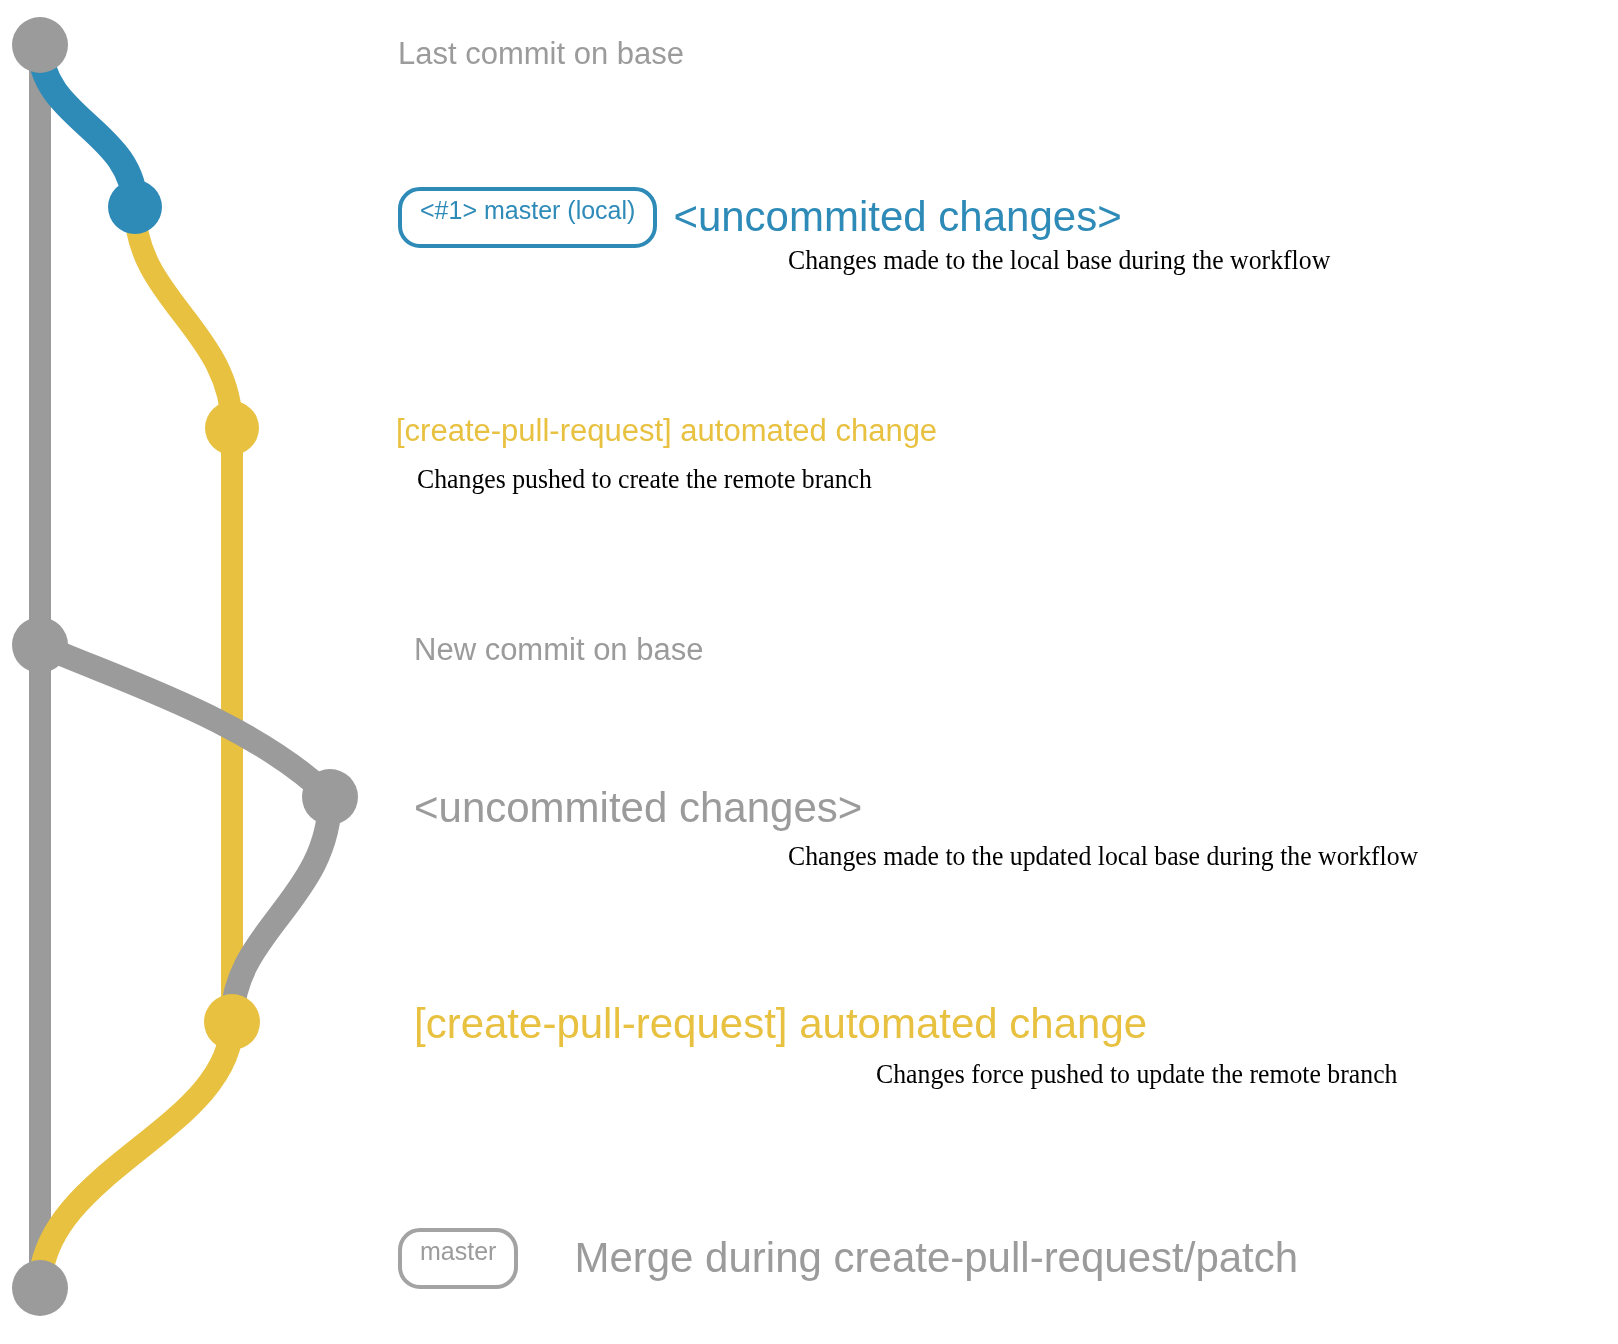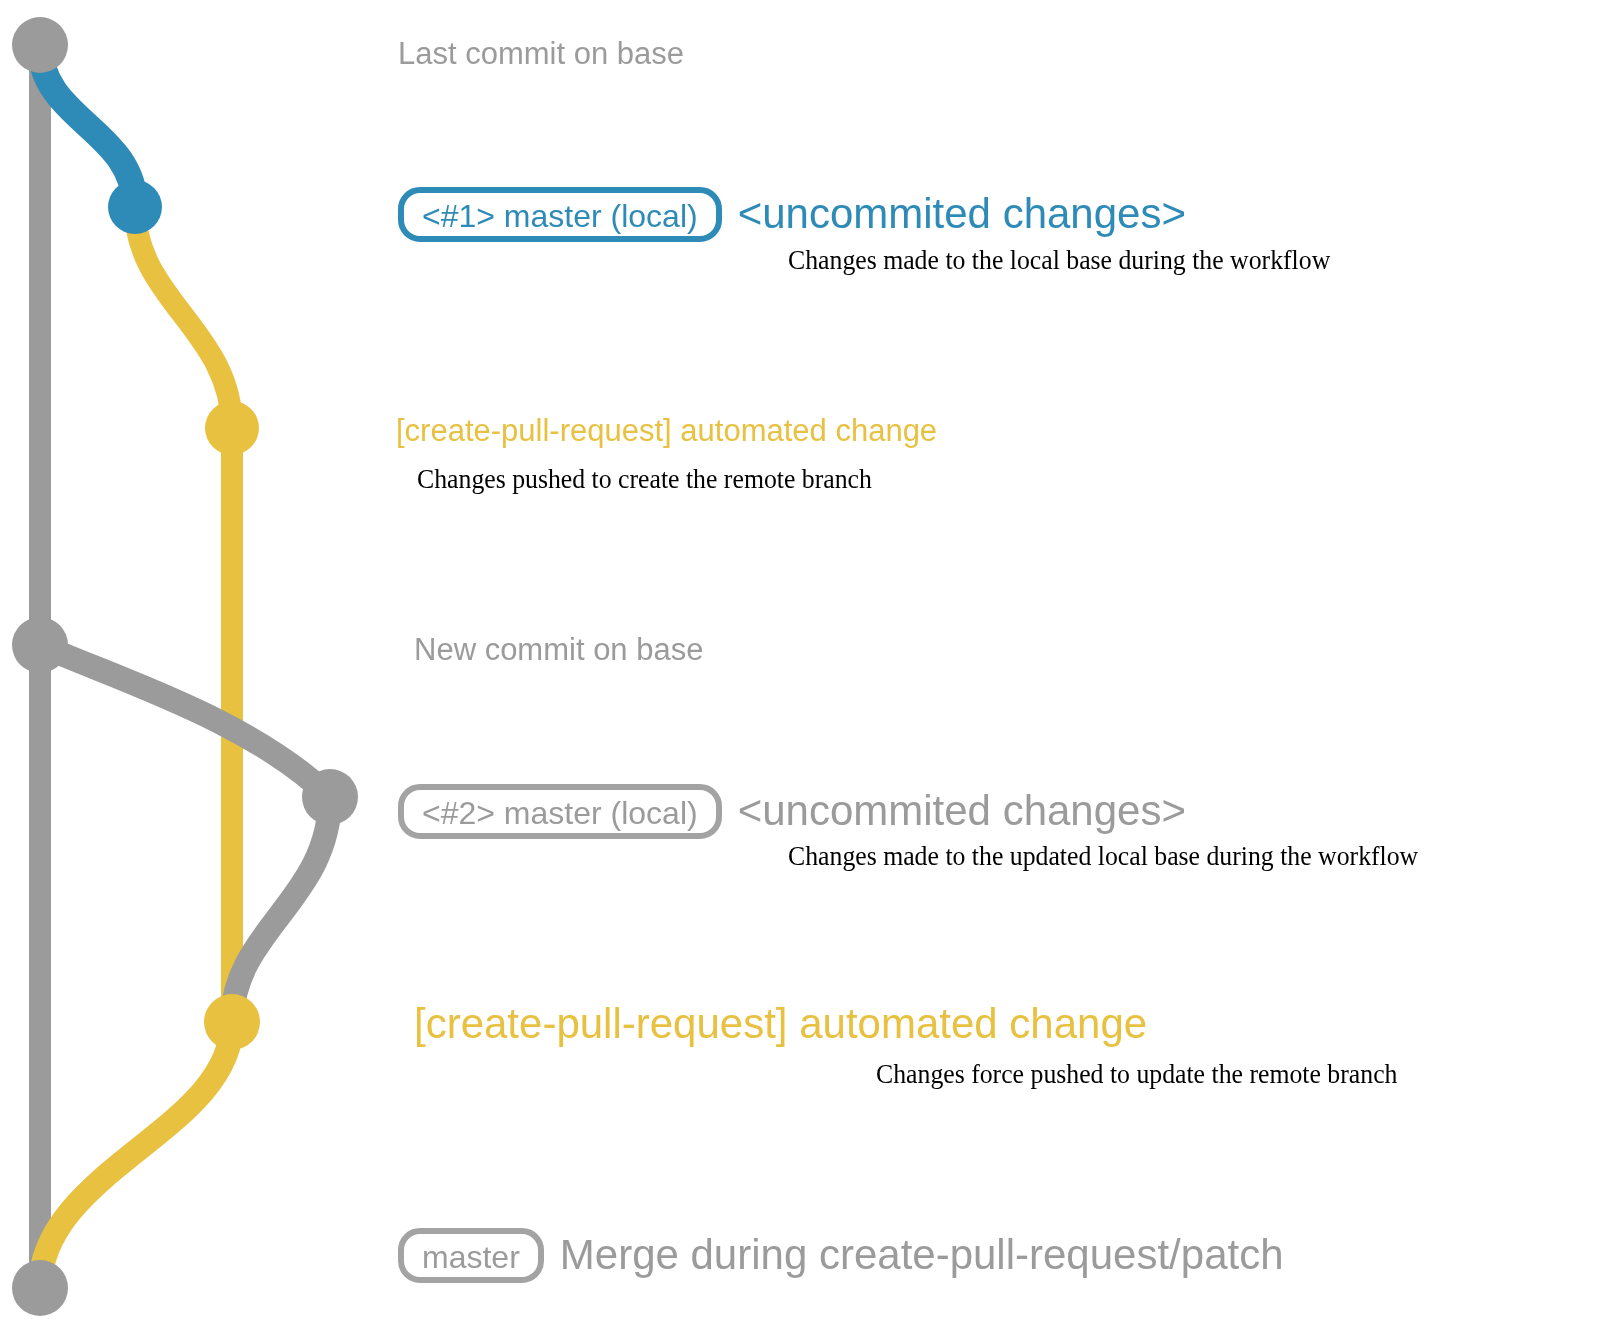--- a/index.html
+++ b/index.html
@@ -29,24 +29,24 @@
     height: 1333px;
   }
   .row {
     position: absolute;
     display: flex;
     align-items: center;
     white-space: nowrap;
   }
   .badge {
     display: inline-block;
-    border: 6px solid #a3a3a3;
+    border: 4px solid #a3a3a3;
     border-radius: 22px;
-    padding: 5px 18px 1px 18px;
-    font-size: 32px;
+    padding: 5px 18px 19px 18px;
+    font-size: 25px;
     line-height: 1.15;
     color: #9b9b9b;
     background: #ffffff;
   }
   .badge.blue {
     border-color: #2e8bb8;
     color: #2e8bb8;
   }
   .badge.yellow {
     border-color: #e8c140;
@@ -116,28 +116,27 @@
     <span class="commit-msg blue">&lt;uncommited changes&gt;</span>
   </div>
   <div class="desc" style="left:788px; top:244px;">Changes made to the local base during the workflow</div>
 
   <div class="plain-msg yellow" style="left:396px; top:413px;">[create-pull-request] automated change</div>
   <div class="desc" style="left:417px; top:463px;">Changes pushed to create the remote branch</div>
 
   <div class="plain-msg" style="left:414px; top:632px;text-align:center;">New commit on base</div>
 
   <div class="row" style="left:398px; top:784px;">
-    <span class="badge">&lt;#2&gt; master (local)</span>
     <span class="commit-msg">&lt;uncommited changes&gt;</span>
   </div>
   <div class="desc" style="left:788px; top:840px;">Changes made to the updated local base during the workflow</div>
 
   <div class="row" style="left:398px; top:1000px;">
     <span class="commit-msg yellow">[create-pull-request] automated change</span>
   </div>
   <div class="desc" style="left:876px; top:1058px;">Changes force pushed to update the remote branch</div>
 
-  <div class="row" style="left:398px; top:1228px;">
+  <div class="row" style="left:398px; top:1228px;gap:40px;">
     <span class="badge">master</span>
     <span class="commit-msg">Merge during create-pull-request/patch</span>
   </div>
 
 </div>
 
 </body></html>

